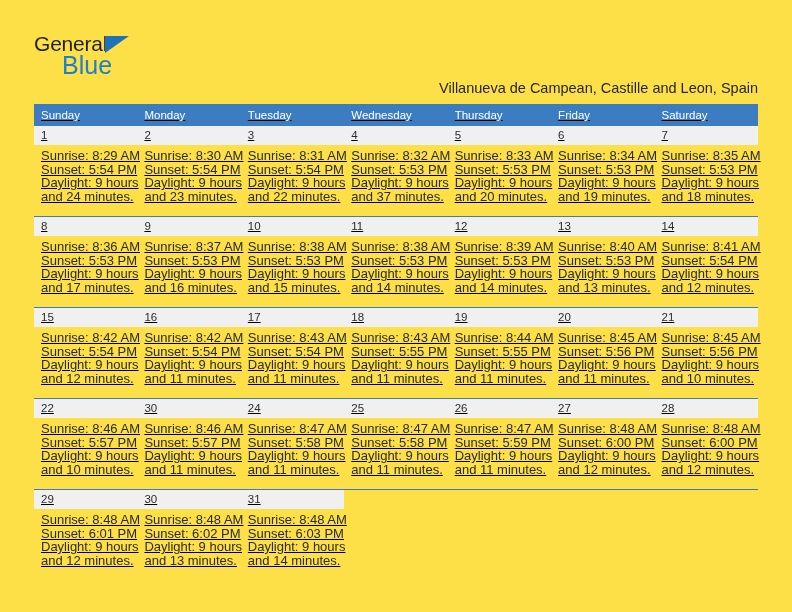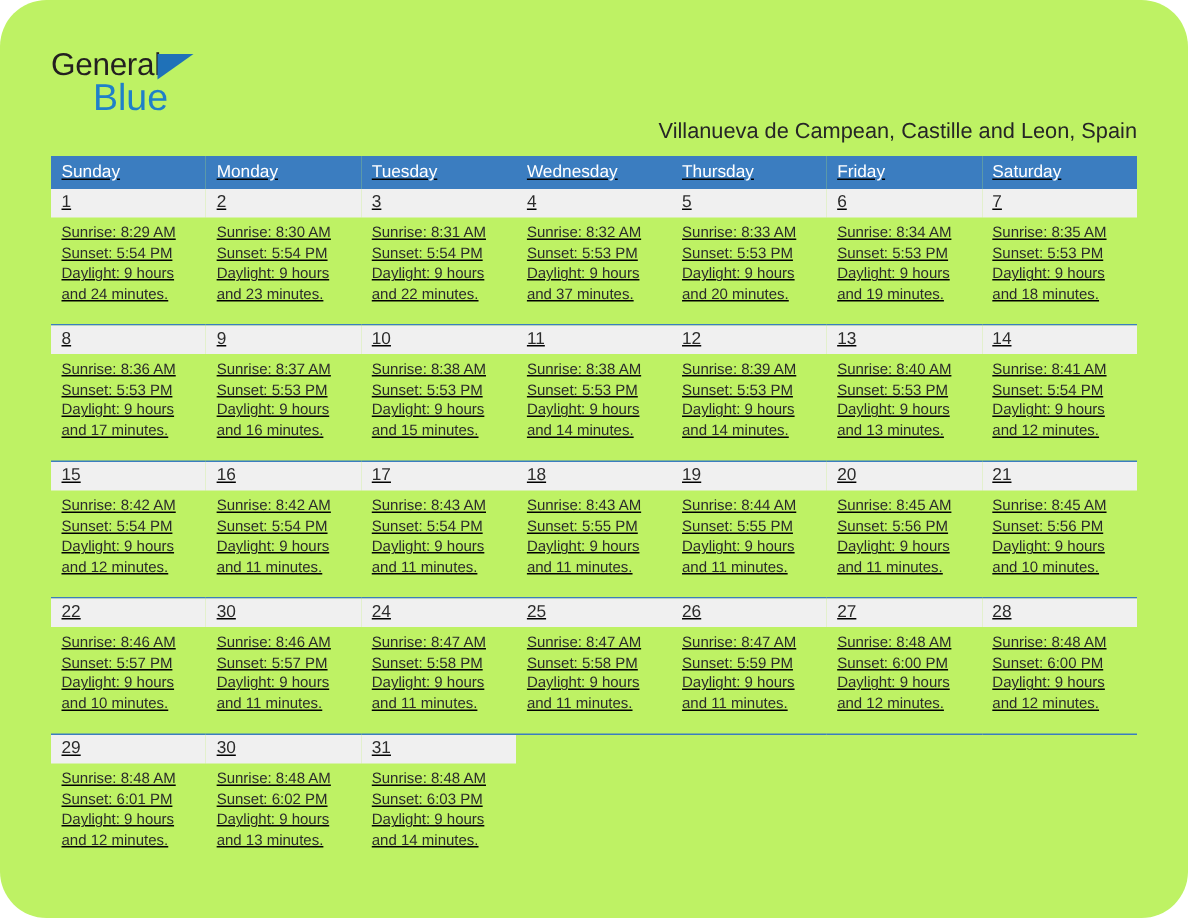--- a/index.html
+++ b/index.html
@@ -9,23 +9,22 @@
     width: 792px;
     height: 612px;
     background: #ffffff;
     font-family: "Liberation Sans", sans-serif;
     -webkit-font-smoothing: antialiased;
   }
   .page {
     position: relative;
     width: 792px;
     height: 612px;
-    background: #bef264;
+    background: #fde047;
     overflow: hidden;
-    border-radius: 31px;
   }
 
   
   .top-bar {
     position: absolute;
     left: 0; right: 0;
     top: 28px;
     height: 70px;
   }
   .logo {
@@ -124,21 +123,21 @@
     background: #f0f0f0;
     font-size: 11.5px;
     color: #2b2b2b;
     padding: 3px 0 3px 7px;
     height: 19px;
     line-height: 13px;
   }
   .cell.empty .daynum { background: transparent; }
   .lines {
     padding: 4px 7px 0 7px;
-    font-size: 10px;
+    font-size: 13px;
     color: #2b2b2b;
     line-height: 13.6px;
   }
   .lines div { white-space: nowrap; }
 </style>
 </head>
 <body>
 
 <div class="page">
 

